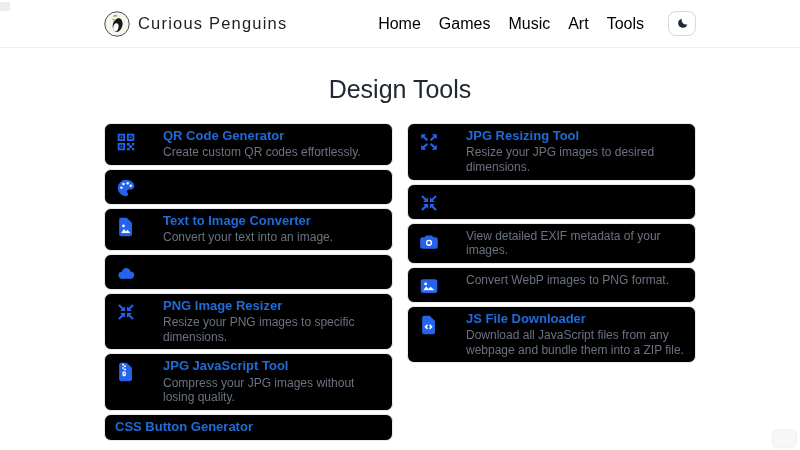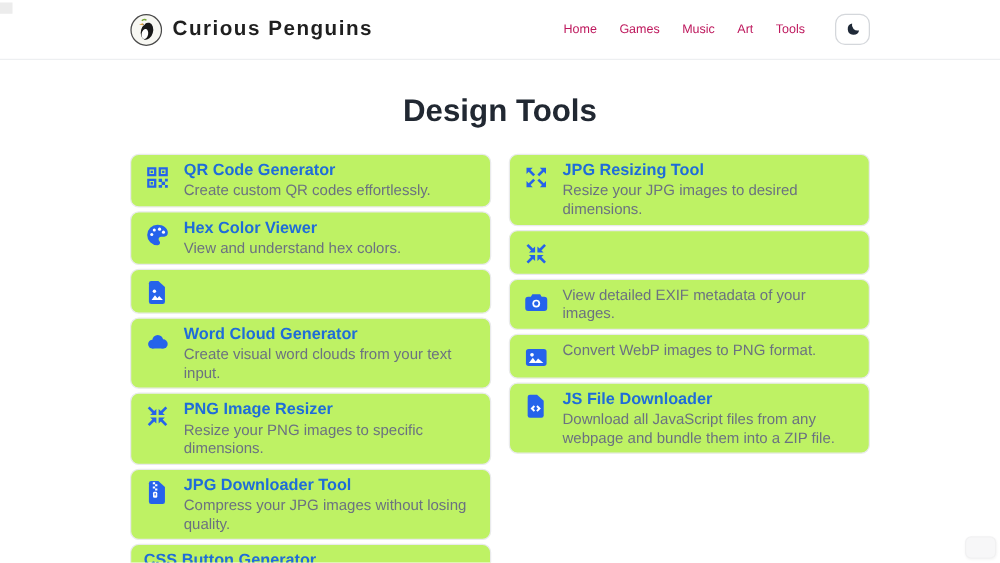--- a/index.html
+++ b/index.html
@@ -12,34 +12,34 @@
   }
   :root { --accent:#2563eb; --link:#1f6cd9; --desc:#6b7280; }
 
   .corner-artifact { position:absolute; left:0; top:2px; width:10px; height:9px; background:#ececec; }
 
   
   header { height: 48px; border-bottom: 1px solid #edeff1; display: flex; align-items: center; background:#fff; }
   .header-inner { width: 592px; margin: 0 auto; display: flex; align-items: center; justify-content: space-between; }
   .brand { display: flex; align-items: center; gap: 8px; text-decoration: none; cursor: pointer; }
   .brand-logo svg { width: 26px; height: 26px; display: block; }
-  .brand-name { font-size: 16.5px; font-weight: 700; letter-spacing: 1.2px; color: #1f1f1f; }
+  .brand-name { font-size: 16.5px; font-weight: 400; letter-spacing: 1.2px; color: #1f1f1f; }
   nav { display: flex; align-items: center; gap: 18px; }
-  .nav-link { font-size: 10px; color: #be185d; text-decoration: none; cursor: pointer; }
+  .nav-link { font-size: 16px; color: #000000; text-decoration: none; cursor: pointer; }
   .theme-toggle { margin-left: 6px; width: 28px; height: 25px; border: 1px solid #d4d7db; border-radius: 8px;
     background: #fff; display: flex; align-items: center; justify-content: center; cursor: pointer; }
   .theme-toggle svg { width: 13px; height: 13px; color: #1f2937; display:block; }
 
   
-  h1 { text-align: center; font-size: 25px; font-weight: 700; color: #212832; margin-top: 27px; margin-bottom: 19px; }
+  h1 { text-align: center; font-size: 25px; font-weight: 400; color: #212832; margin-top: 27px; margin-bottom: 19px; }
 
   
   .tools-grid { width: 592px; margin: 0 auto; display: flex; gap: 14px; align-items: flex-start; }
   .tools-col { flex: 1; min-width: 0; }
-  .tool-card { display: flex; gap: 10px; align-items: flex-start; background: #bef264; border: 1px solid #e9eaec;
+  .tool-card { display: flex; gap: 26px; align-items: flex-start; background: #000000; border: 1px solid #e9eaec;
     border-radius: 7px; padding: 4px 10px 5px 10px; margin-bottom: 3px; text-decoration: none; cursor: pointer; }
   .tool-icon { flex: 0 0 auto; margin-top: 3px; color: var(--accent); }
   .tool-icon svg { width: 22px; height: 22px; display: block; }
   .tool-text { min-width: 0; }
   .tool-title { display: block; font-size: 13px; font-weight: 700; color: var(--link); line-height: 1.25; }
   .tool-desc { display: block; font-size: 12px; color: var(--desc); line-height: 1.22; margin-top: 1px; }
 
   .fab { position: absolute; right: 3px; bottom: 3px; width: 25px; height: 18px; border-radius: 5px;
     background: #f7f7f8; box-shadow: 0 1px 2px rgba(0,0,0,0.04); border: 1px solid #f1f1f2; cursor: pointer; }
 </style>
@@ -102,47 +102,43 @@
         <a class="tool-card">
           <span class="tool-icon">
             <svg viewBox="0 0 24 24" fill="currentColor" aria-hidden="true">
               <path d="M12 3a9 9 0 0 0 0 18c1.2 0 2.2-1 2.2-2.2 0-.6-.2-1.1-.6-1.5-.4-.4-.6-.9-.6-1.5A2.2 2.2 0 0 1 15.2 13.6h2.6A3.7 3.7 0 0 0 21 9.9C21 6 16.9 3 12 3z"></path>
               <circle cx="7" cy="11.6" r="1.35" fill="#fff"></circle>
               <circle cx="9.2" cy="7.7" r="1.35" fill="#fff"></circle>
               <circle cx="13.8" cy="6.9" r="1.35" fill="#fff"></circle>
               <circle cx="17.2" cy="9.5" r="1.35" fill="#fff"></circle>
             </svg>
           </span>
-          <span class="tool-text">
-            <span class="tool-title">Hex Color Viewer</span>
-            <span class="tool-desc">View and understand hex colors.</span>
-          </span>
         </a>
         <a class="tool-card">
           <span class="tool-icon">
             <svg viewBox="0 0 24 24" fill="currentColor" aria-hidden="true">
               <path d="M6.5 2h6.2L18.5 7.3V20a2 2 0 0 1-2 2h-10a2 2 0 0 1-2-2V4a2 2 0 0 1 2-2z"></path>
               <circle cx="9.3" cy="10.9" r="1.5" fill="#fff"></circle>
               <path fill="#fff" d="M6.8 18.5l3-4.2 2.1 2.7 1.6-2 3.2 3.5z"></path>
             </svg>
+          </span>
+          <span class="tool-text">
+            <span class="tool-title">Text to Image Converter</span>
+            <span class="tool-desc">Convert your text into an image.</span>
           </span>
         </a>
         <a class="tool-card">
           <span class="tool-icon">
             <svg viewBox="0 0 24 24" fill="currentColor" aria-hidden="true">
               <circle cx="7.6" cy="14.5" r="3.8"></circle>
               <circle cx="12.2" cy="11.2" r="4.7"></circle>
               <circle cx="16.9" cy="14.3" r="4"></circle>
               <rect x="7.2" y="13.6" width="10" height="4.7"></rect>
             </svg>
           </span>
-          <span class="tool-text">
-            <span class="tool-title">Word Cloud Generator</span>
-            <span class="tool-desc">Create visual word clouds from your text input.</span>
-          </span>
         </a>
         <a class="tool-card">
           <span class="tool-icon">
             <svg viewBox="0 0 24 24" fill="currentColor" aria-hidden="true">
               <path d="M11 11H5.6l1.9-1.9-4-4 1.6-1.6 4 4L11 5.6z"></path>
               <path d="M11 11H5.6l1.9-1.9-4-4 1.6-1.6 4 4L11 5.6z" transform="rotate(90 12 12)"></path>
               <path d="M11 11H5.6l1.9-1.9-4-4 1.6-1.6 4 4L11 5.6z" transform="rotate(180 12 12)"></path>
               <path d="M11 11H5.6l1.9-1.9-4-4 1.6-1.6 4 4L11 5.6z" transform="rotate(270 12 12)"></path>
             </svg>
           </span>
@@ -154,21 +150,21 @@
         <a class="tool-card">
           <span class="tool-icon">
             <svg viewBox="0 0 24 24" fill="currentColor" aria-hidden="true">
               <path d="M6.5 2h6.2L18.5 7.3V20a2 2 0 0 1-2 2h-10a2 2 0 0 1-2-2V4a2 2 0 0 1 2-2z"></path>
               <path fill="#fff" d="M7.9 3.1h2v1.7h-2zM9.9 4.9h2v1.7h-2zM7.9 6.7h2v1.7h-2zM9.9 8.5h2v1.7h-2z"></path>
               <rect x="8.1" y="11.4" width="3.7" height="5.2" rx="1.2" fill="#fff"></rect>
               <rect x="9.4" y="12.5" width="1.1" height="2.1" rx=".5" fill="currentColor"></rect>
             </svg>
           </span>
           <span class="tool-text">
-            <span class="tool-title">JPG Downloader Tool</span>
+            <span class="tool-title">JPG JavaScript Tool</span>
             <span class="tool-desc">Compress your JPG images without losing quality.</span>
           </span>
         </a>
         <a class="tool-card">
           <span class="tool-text">
             <span class="tool-title">CSS Button Generator</span>
           </span>
         </a>
       </div>
     <div class="tools-col" id="col-right">

